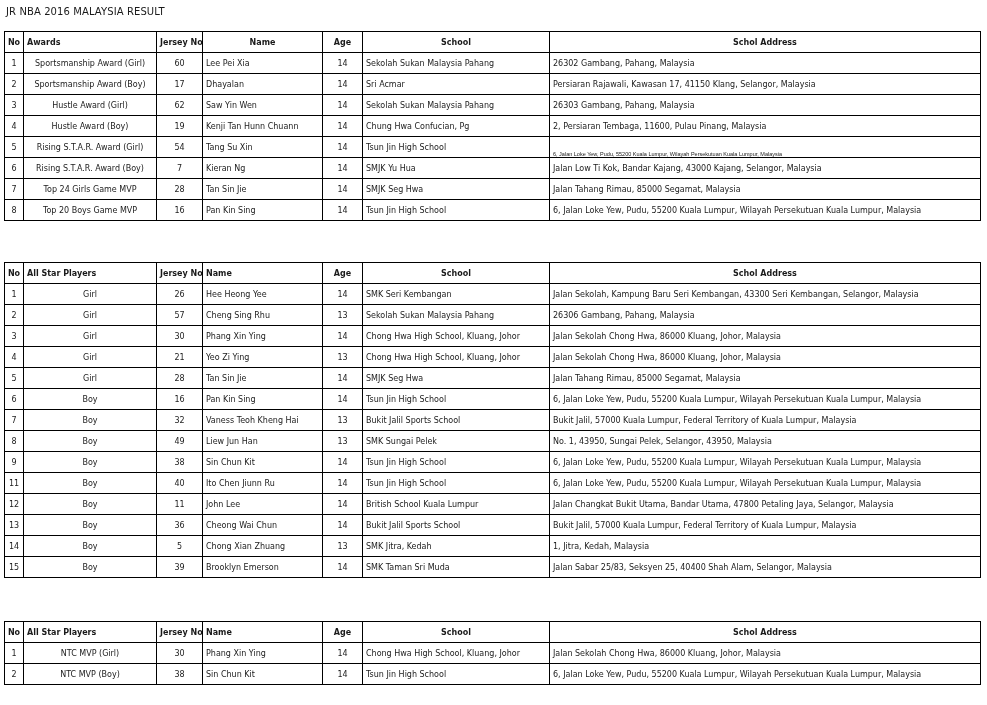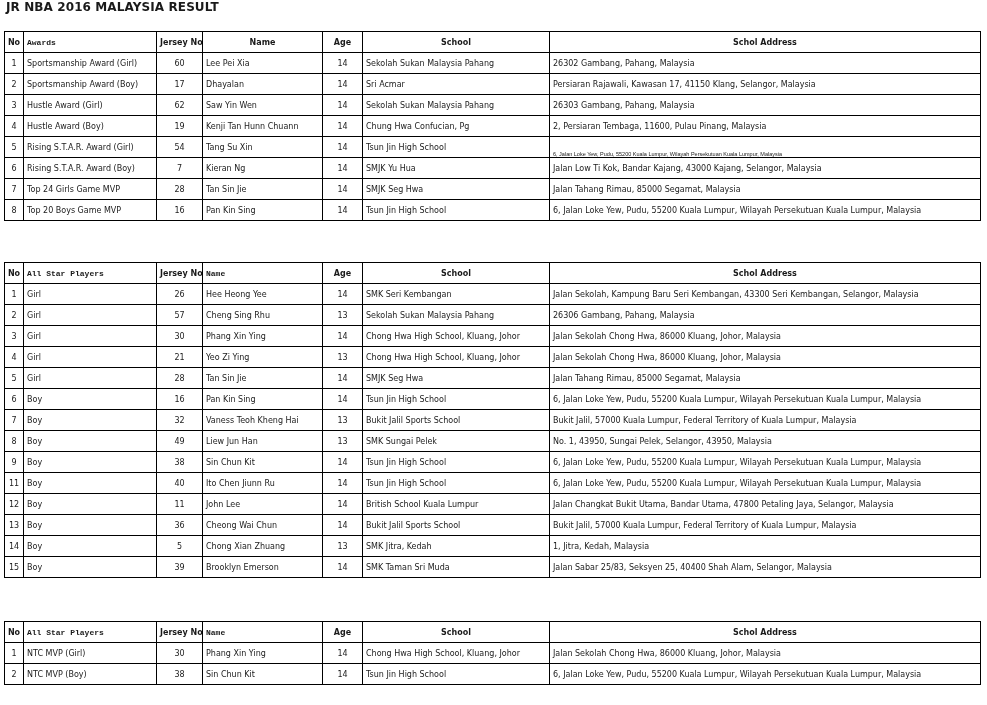--- a/index.html
+++ b/index.html
@@ -1,45 +1,45 @@
 <!DOCTYPE html>
 <html><head>
   <meta charset="utf-8">
   <style>
     html, body { margin: 0; padding: 0; background: #ffffff; }
     body {
       width: 987px; height: 705px; position: relative; overflow: hidden;
       font-family: "DejaVu Sans", sans-serif; color: #1a1a1a;
     }
     .doc-title {
-      position: absolute; left: 6px; top: 0;
-      font-size: 12px; font-weight: bold; letter-spacing: 0.1px;
+      position: absolute; left: 6px; top: 6px;
+      font-size: 10px; font-weight: normal; letter-spacing: 0.1px;
     }
     table.result {
       position: absolute; left: 4px;
       border-collapse: collapse; table-layout: fixed;
       width: 977px;
       font-size: 8px;
     }
     table.result td, table.result th {
       border: 1px solid #000;
       height: 20px; padding: 0 3px;
       white-space: nowrap; overflow: hidden;
       font-weight: normal;
     }
     table.result th { font-weight: bold; }
     .c-no { width: 13px; text-align: center; padding: 0 !important; }
-    .c-award { width: 126px; text-align: left; }
+    .c-award { width: 126px; text-align: center; }
     .c-jersey { width: 40px; text-align: center; }
     .c-name { width: 113px; }
     .c-age { width: 33px; text-align: center; }
     .c-school { width: 180px; margin-left: 36px; }
     .c-addr { }
     th.center { text-align: center; }
-    th.left { text-align: left; font-family: Liberation Mono, monospace; }
+    th.left { text-align: left; }
     td.small-addr { font-size: 5.5px; vertical-align: bottom; padding-bottom: 1px; font-family: "Liberation Sans", sans-serif; }
     #t1 { top: 31px; }
     #t2 { top: 262px; }
     #t3 { top: 621px; }
   </style>
 </head>
 <body>
 
 <div class="doc-title">JR NBA 2016 MALAYSIA RESULT</div>
 

